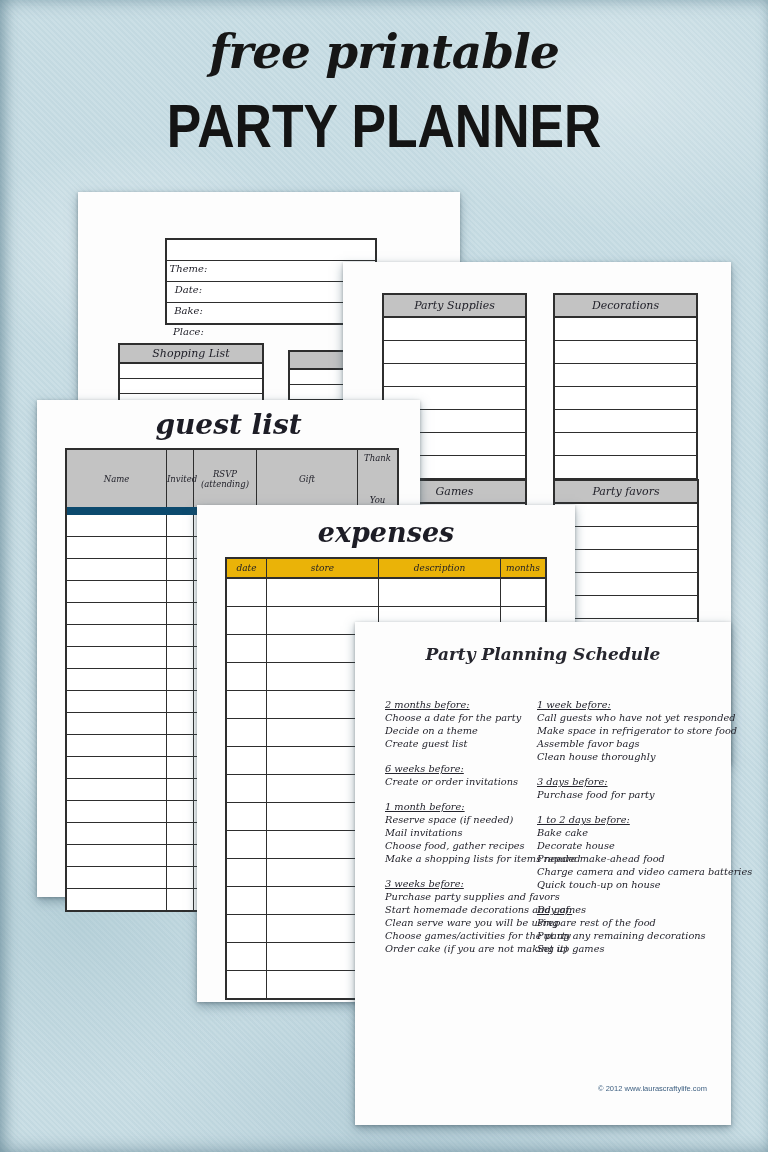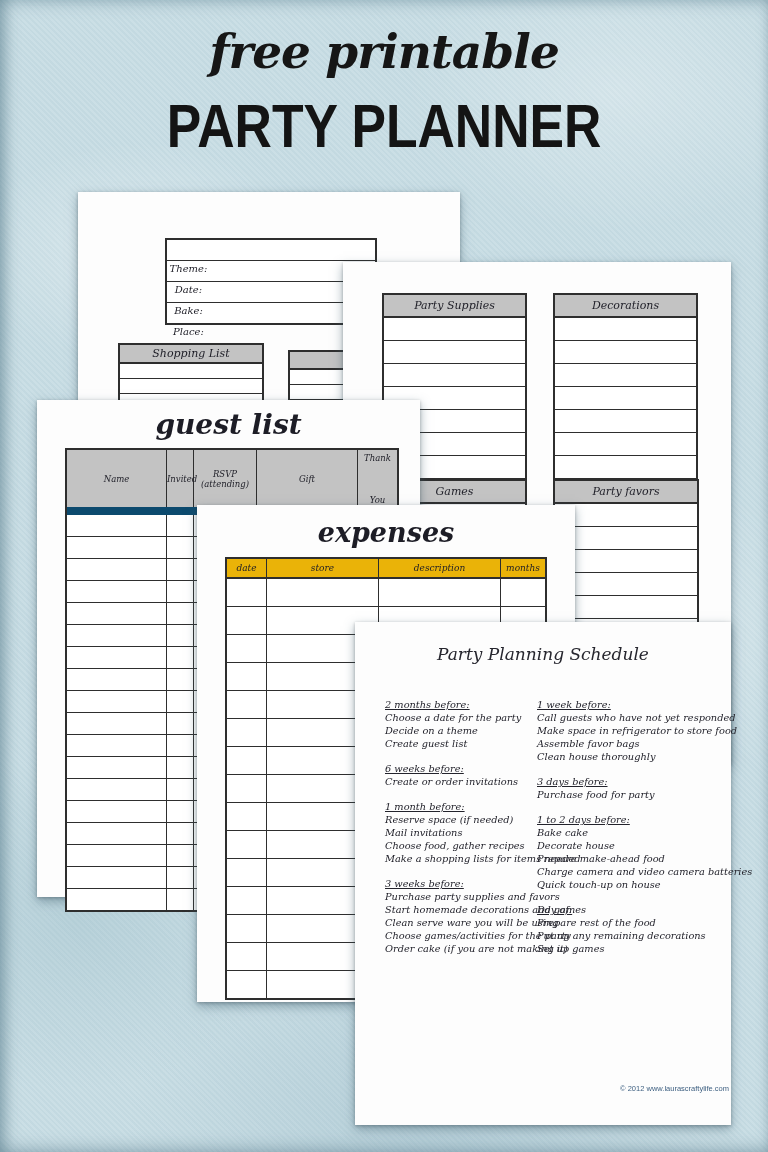--- a/index.html
+++ b/index.html
@@ -85,30 +85,30 @@
   #ex-header{background:#eab308;border-bottom:2px solid #2e2e2e;}
   .eh{border-right:1.5px solid #2e2e2e;text-align:center;font-size:9px;padding:4px 0;}
   .eh:last-child{border-right:none;}
   .ex-row{height:27px;border-bottom:1.5px solid #2e2e2e;}
   .ex-row:last-child{border-bottom:none;}
   .ex-cell{border-right:1.5px solid #2e2e2e;}
   .ex-cell:last-child{border-right:none;}
 
   
   .sched-title{position:absolute;top:22px;left:0;width:100%;text-align:center;
-    font-size:17px;font-weight:normal;color:#26262e;}
+    font-size:17px;font-weight:bold;color:#26262e;}
   .sched-col{position:absolute;top:76px;}
   #sched-left{left:30px;width:148px;}
   #sched-right{left:182px;width:186px;}
   .sec{margin-bottom:12px;}
   .sec-h{font-family:"DejaVu Serif",serif;font-style:italic;font-size:9.8px;
     line-height:13px;color:#23232c;text-decoration:underline;white-space:nowrap;}
   .sec-i{font-family:"DejaVu Serif",serif;font-style:italic;font-size:9.8px;
     line-height:13px;color:#23232c;white-space:nowrap;}
-  .copyright{position:absolute;right:2px;bottom:32px;font-size:7.5px;color:#3d5f80;}
+  .copyright{position:absolute;right:24px;bottom:32px;font-size:7.5px;color:#3d5f80;}
 </style>
 </head>
 <body>
 
 <div class="canvas">
 
   <div class="hdr-sub">free printable</div>
   <div class="hdr-main">PARTY PLANNER</div>
 
   <div class="page" id="page1">

